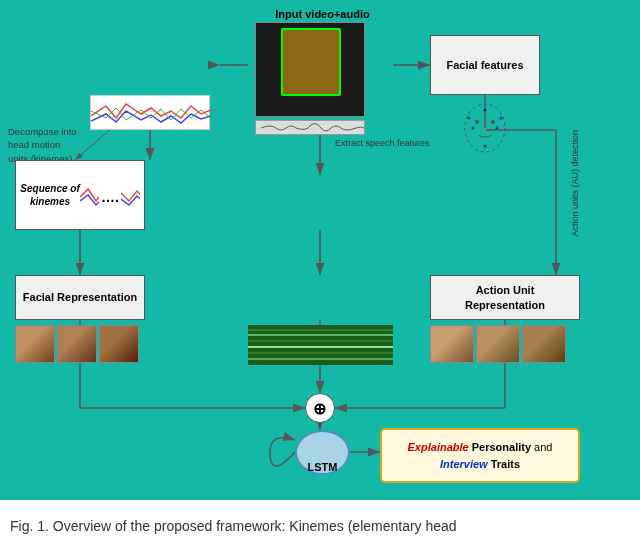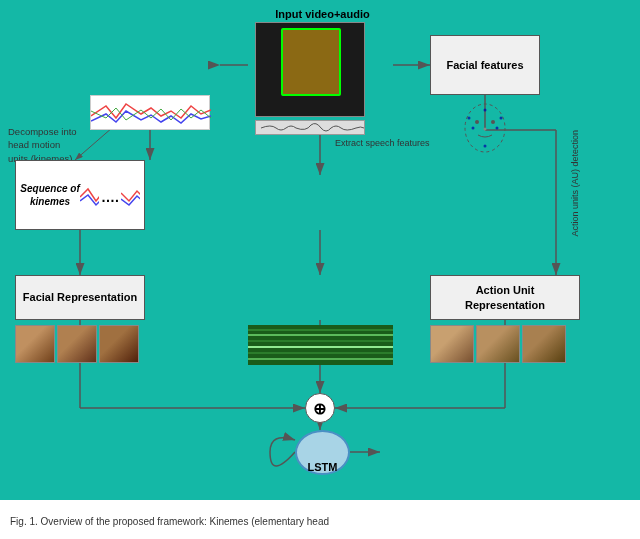--- a/index.html
+++ b/index.html
@@ -15,24 +15,24 @@
 
     .diagram-container {
       position: relative;
       width: 640px;
       height: 500px;
       background: #14b8a6;
     }
 
     .caption {
       position: absolute;
-      bottom: 10px;
+      bottom: 2px;
       left: 10px;
       right: 10px;
-      font-size: 10px;
+      font-size: 14px;
       color: #333;
       line-height: 1.4;
     }
 
     
     .box {
       position: absolute;
       border: 1.5px solid #555;
       background: #f0f0f0;
       text-align: center;
@@ -376,18 +376,24 @@
     <div style="width:44px; height:38px; background:linear-gradient(135deg, #b89060 40%, #685020 100%); border:1px solid #888;"></div>
     <div style="width:44px; height:38px; background:linear-gradient(135deg, #a88050 40%, #584010 100%); border:1px solid #888;"></div>
   </div>
 
   <div class="circle-plus">⊕</div>
 
   <div class="circle-lstm">
     <span>LSTM</span>
   </div>
 
+  <div class="box-result">
+    <div style="text-align:center; line-height:1.5;">
+      <span style="color:#cc0000; font-style:italic; font-weight:bold;">Explainable</span><span style="color:#000; font-weight:bold;"> Personality</span><span style="color:#000;"> and</span><br>
+      <span style="color:#0033cc; font-style:italic; font-weight:bold;">Interview</span><span style="color:#000; font-weight:bold;"> Traits</span>
+    </div>
+  </div>
 
 </div>
 
 <div class="caption">
   <span>Fig. 1. Overview of the proposed framework: Kinemes (elementary head</span>
 </div>
 
 </body></html>

